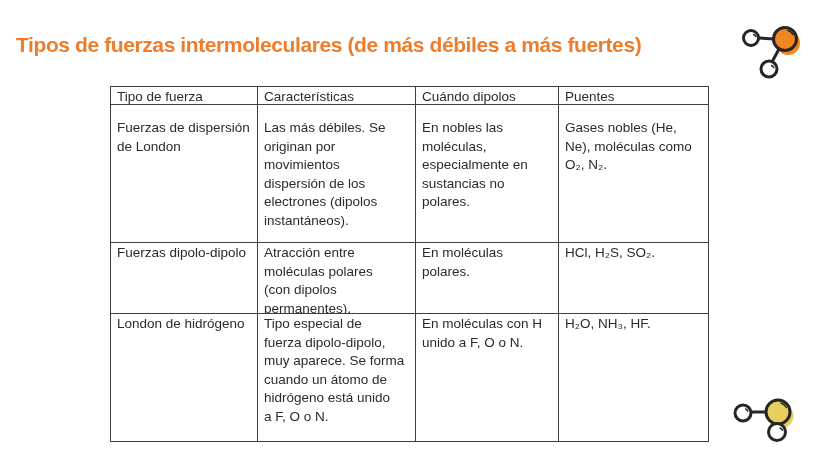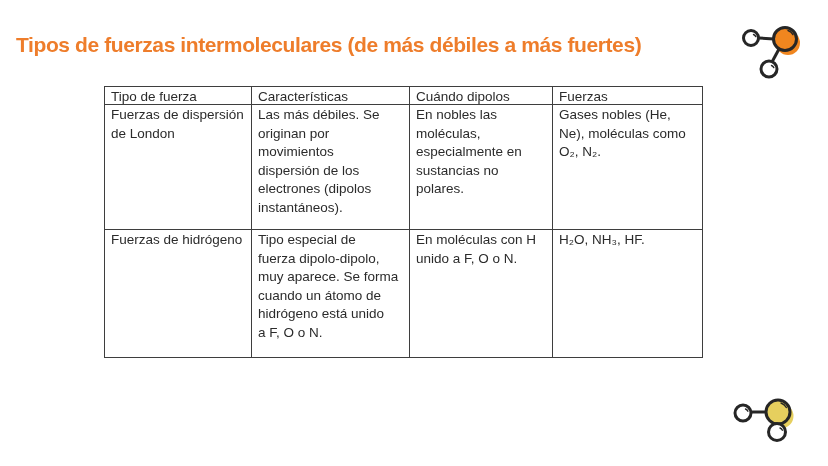--- a/index.html
+++ b/index.html
@@ -25,21 +25,21 @@
     top: 33px;
     width: 760px;
     font-size: 21px;
     font-weight: bold;
     letter-spacing: -0.4px;
     color: #EE7D2B;
     white-space: nowrap;
   }
   .forces-table {
     position: absolute;
-    left: 104px;
+    left: 110px;
     top: 86px;
     border-collapse: collapse;
     table-layout: fixed;
     width: 598px;
   }
   .forces-table col.c1 { width: 147px; }
   .forces-table col.c2 { width: 158px; }
   .forces-table col.c3 { width: 143px; }
   .forces-table col.c4 { width: 150px; }
   .forces-table th, .forces-table td {
@@ -52,21 +52,21 @@
   .cell {
     box-sizing: border-box;
     padding: 1px 6px 0 6px;
     font-size: 13.5px;
     line-height: 18.5px;
     color: #2B2B2B;
     white-space: pre-line;
     overflow: hidden;
   }
   .hdr .cell   { height: 17px; }
-  .row-1 .cell { height: 124px; }
+  .row-1 .cell { height: 124px; margin-top: 13px; }
   .row-2 .cell { height: 70px; }
   .row-3 .cell { height: 127px; }
   .molecule-top-right {
     position: absolute;
     left: 728px;
     top: 4px;
     width: 80px;
     height: 78px;
   }
   .molecule-bottom-right {
@@ -96,21 +96,21 @@
         <th>
             <div class="cell">Tipo de fuerza</div>
           </th>
         <th>
             <div class="cell">Características</div>
           </th>
         <th>
             <div class="cell">Cuándo dipolos</div>
           </th>
         <th>
-            <div class="cell">Fuerzas</div>
+            <div class="cell">Puentes</div>
           </th>
       </tr>
     </thead>
     <tbody>
       <tr class="row-1">
         <td>
             <div class="cell">Fuerzas de dispersión
 de London</div>
           </td>
         <td>
@@ -127,23 +127,40 @@
 especialmente en
 sustancias no
 polares.</div>
           </td>
         <td>
             <div class="cell">Gases nobles (He,
 Ne), moléculas como
 O₂, N₂.</div>
           </td>
       </tr>
+      <tr class="row-2">
+        <td>
+            <div class="cell">Fuerzas dipolo-dipolo</div>
+          </td>
+        <td>
+            <div class="cell">Atracción entre
+moléculas polares
+(con dipolos
+permanentes).</div>
+          </td>
+        <td>
+            <div class="cell">En moléculas polares.</div>
+          </td>
+        <td>
+            <div class="cell">HCl, H₂S, SO₂.</div>
+          </td>
+      </tr>
       <tr class="row-3">
         <td>
-            <div class="cell">Fuerzas de hidrógeno</div>
+            <div class="cell">London de hidrógeno</div>
           </td>
         <td>
             <div class="cell">Tipo especial de
 fuerza dipolo-dipolo,
 muy aparece. Se forma
 cuando un átomo de
 hidrógeno está unido
 a F, O o N.</div>
           </td>
         <td>

